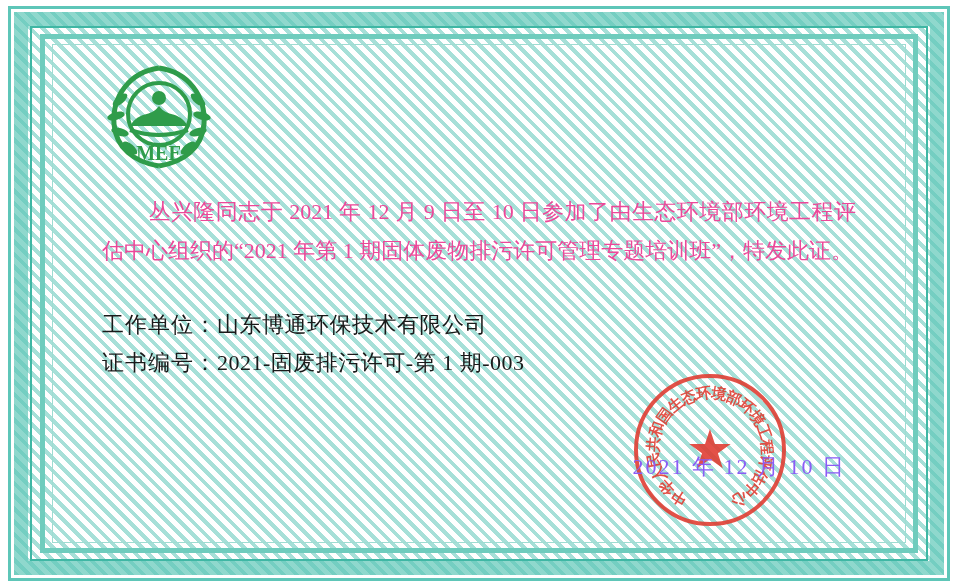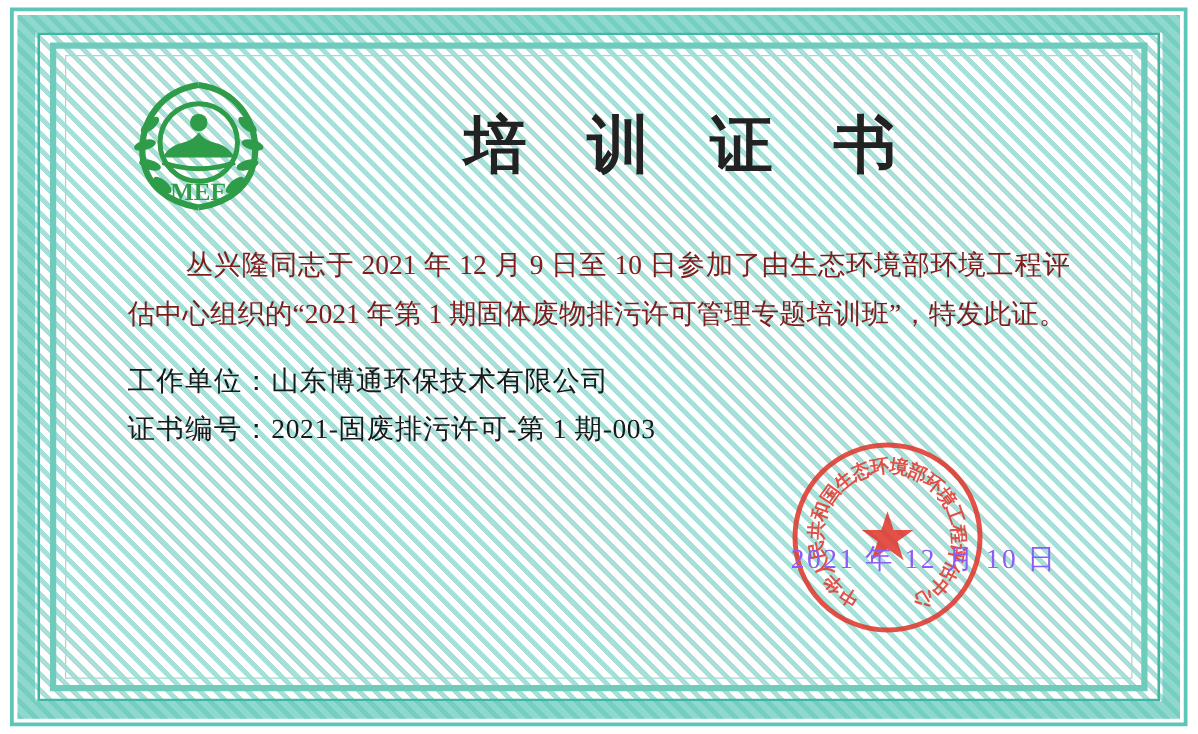--- a/index.html
+++ b/index.html
@@ -106,34 +106,34 @@
     padding-left: 30px;
     white-space: nowrap;
   }
 
   
   .body-text {
     margin-top: 16px;
     padding: 0 18px;
     font-size: 22px;
     line-height: 39px;
-    color: #7f1d1d;
+    color: #ec4899;
     text-align: justify;
     font-family: "Liberation Serif", serif;
   }
   .body-text .indent { display: inline-block; width: 46px; }
 
   .field-row {
     padding: 0 18px;
     font-size: 22px;
     line-height: 34px;
     color: #1a1a1a;
     font-family: "Liberation Serif", serif;
   }
-  .field-row.first { margin-top: 18px; }
+  .field-row.first { margin-top: 38px; }
   .field-row.second { margin-top: 4px; }
   .field-label { letter-spacing: 1px; }
   .field-value { letter-spacing: 0.5px; }
 
   
   .footer {
     position: relative;
     height: 120px;
     margin-top: 6px;
   }
@@ -215,21 +215,20 @@
           </g>
 
           <circle cx="59" cy="54" r="31" fill="none" stroke="#2f9c4a" stroke-width="4"></circle>
           <path d="M30 66 C40 50 50 58 59 46 C68 58 78 50 88 66 Z" fill="#2f9c4a"></path>
           <circle cx="59" cy="38" r="7" fill="#2f9c4a"></circle>
           <path d="M30 70 q29 10 58 0" fill="none" stroke="#2f9c4a" stroke-width="4"></path>
           <text x="59" y="100" font-size="20" font-weight="bold" fill="#2f9c4a" text-anchor="middle" font-family="Liberation Serif, serif">MEE</text>
         </svg>
       </div>
 
-      <div class="title">培 训 证 书</div>
 
 
     </div>
 
     <div class="body-text">
       <span class="indent"></span><span>丛兴隆同志于 2021 年 12 月 9 日至 10 日参加了由生态环境部环境工程评估中心组织的“2021 年第 1 期固体废物排污许可管理专题培训班”，特发此证。</span>
     </div>
 
     <div class="field-row first">
       <span class="field-label">工作单位：</span><span class="field-value">山东博通环保技术有限公司</span>

